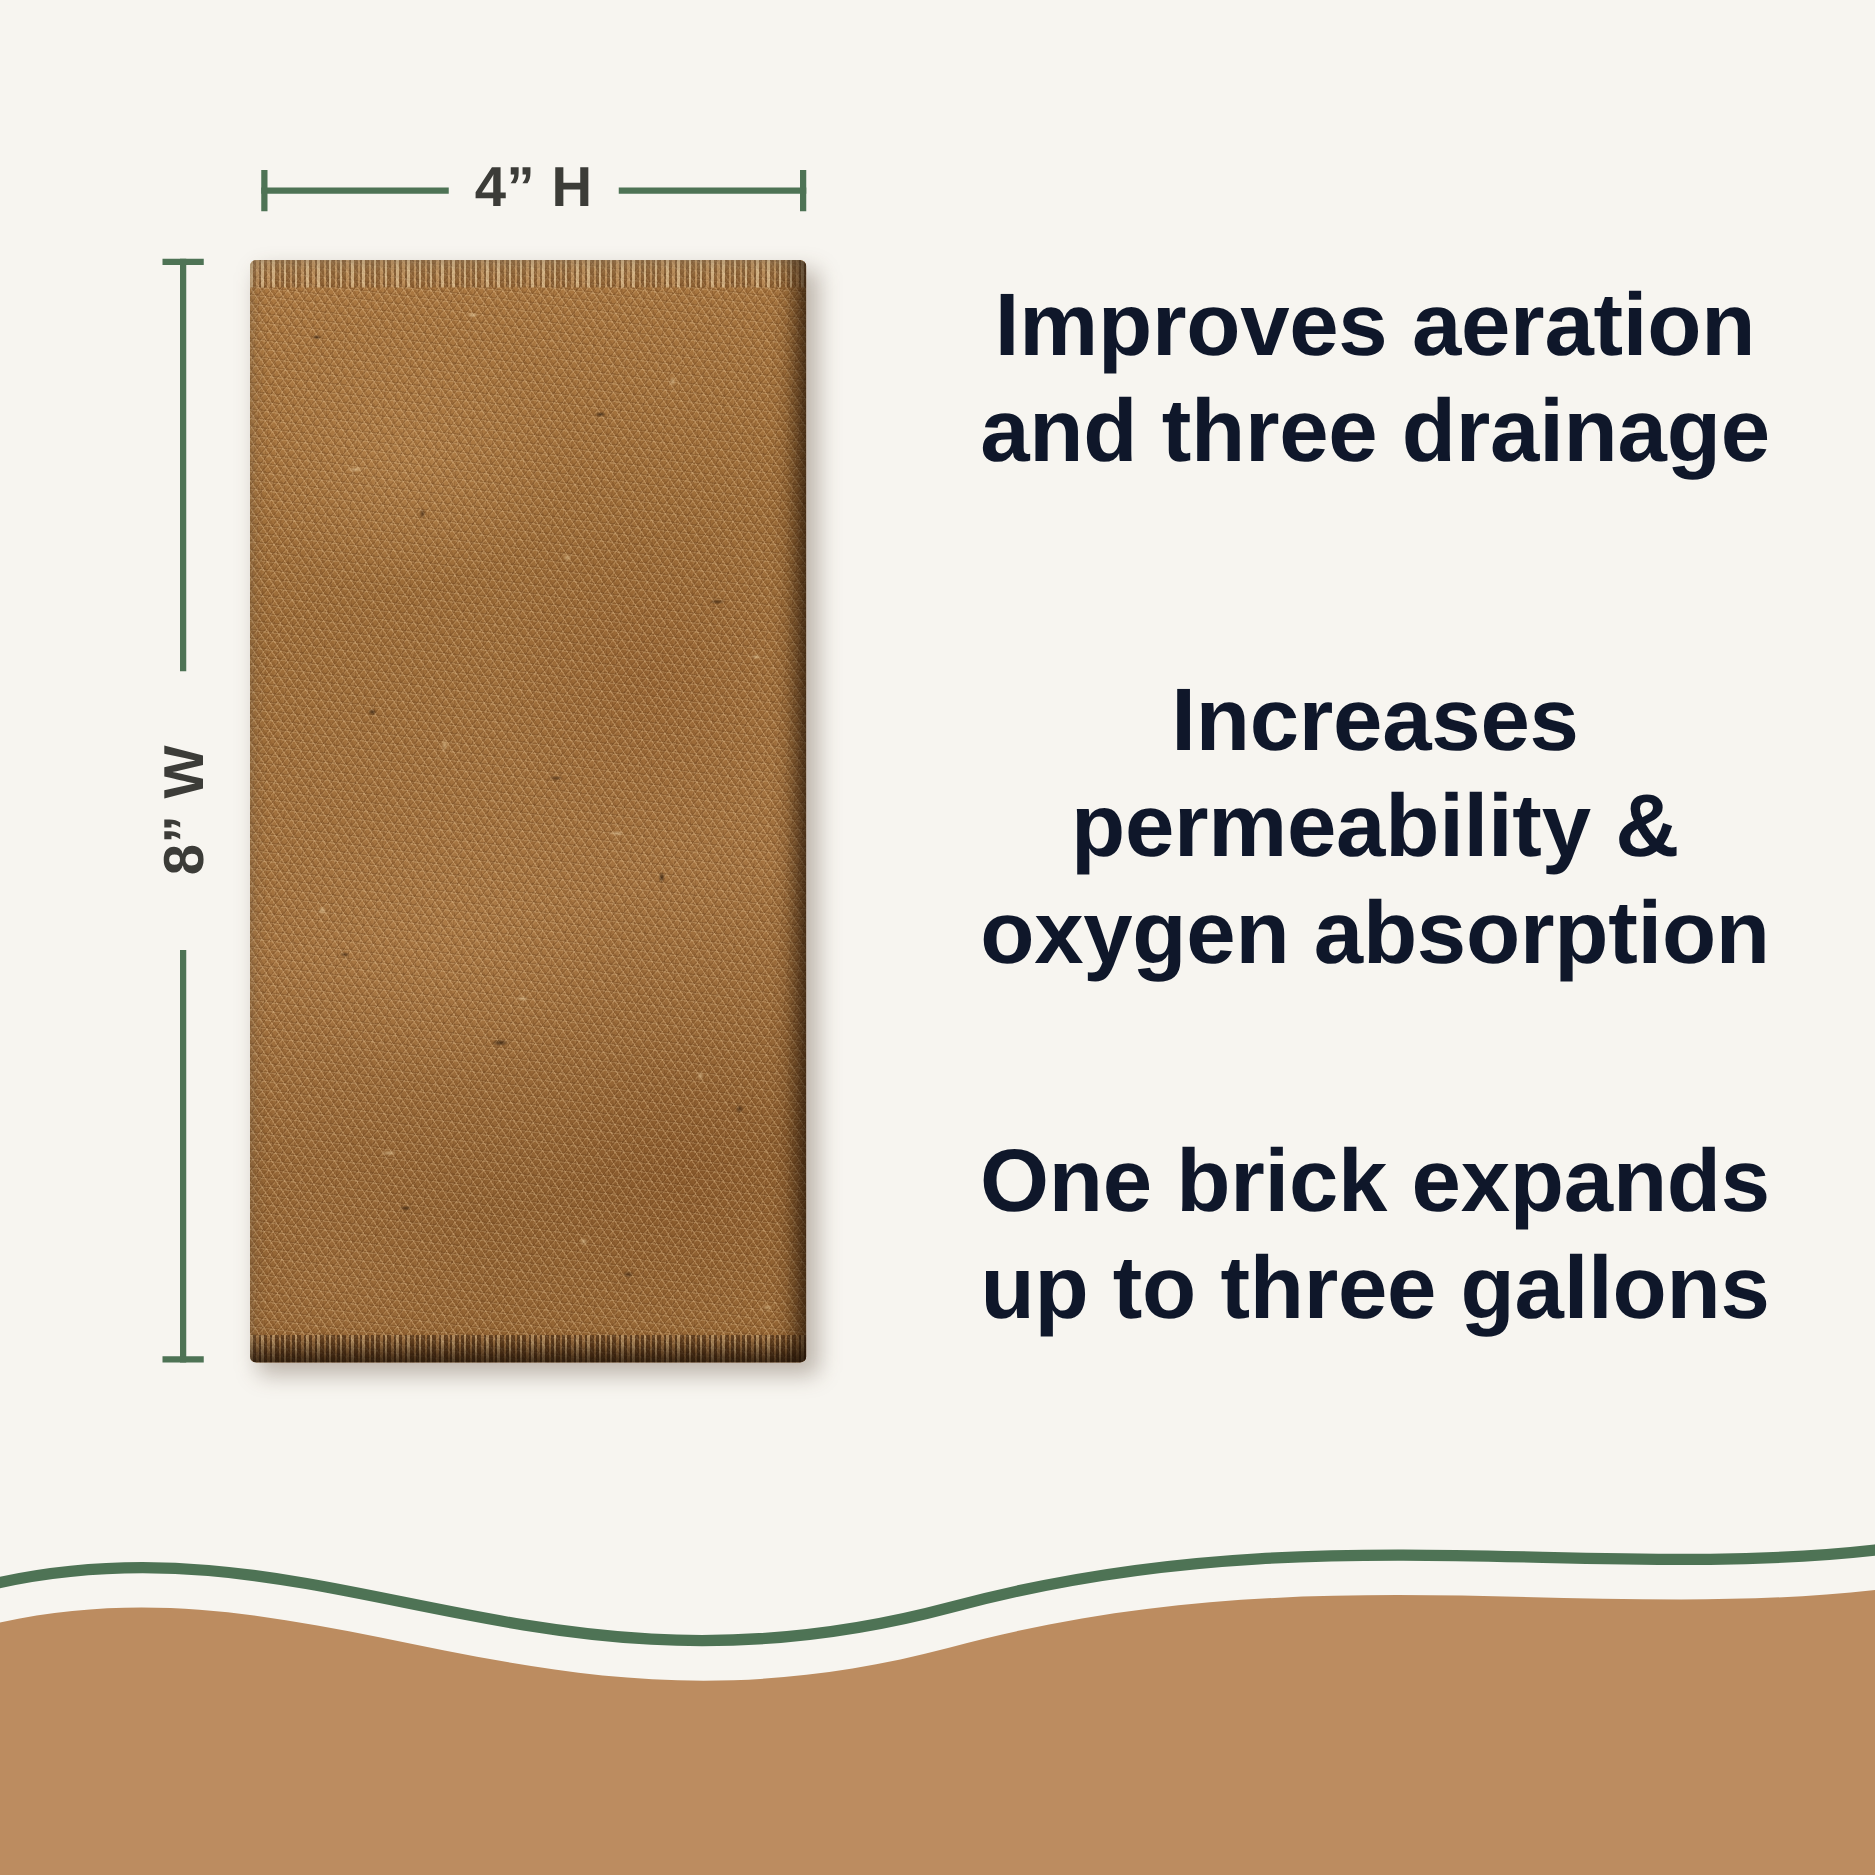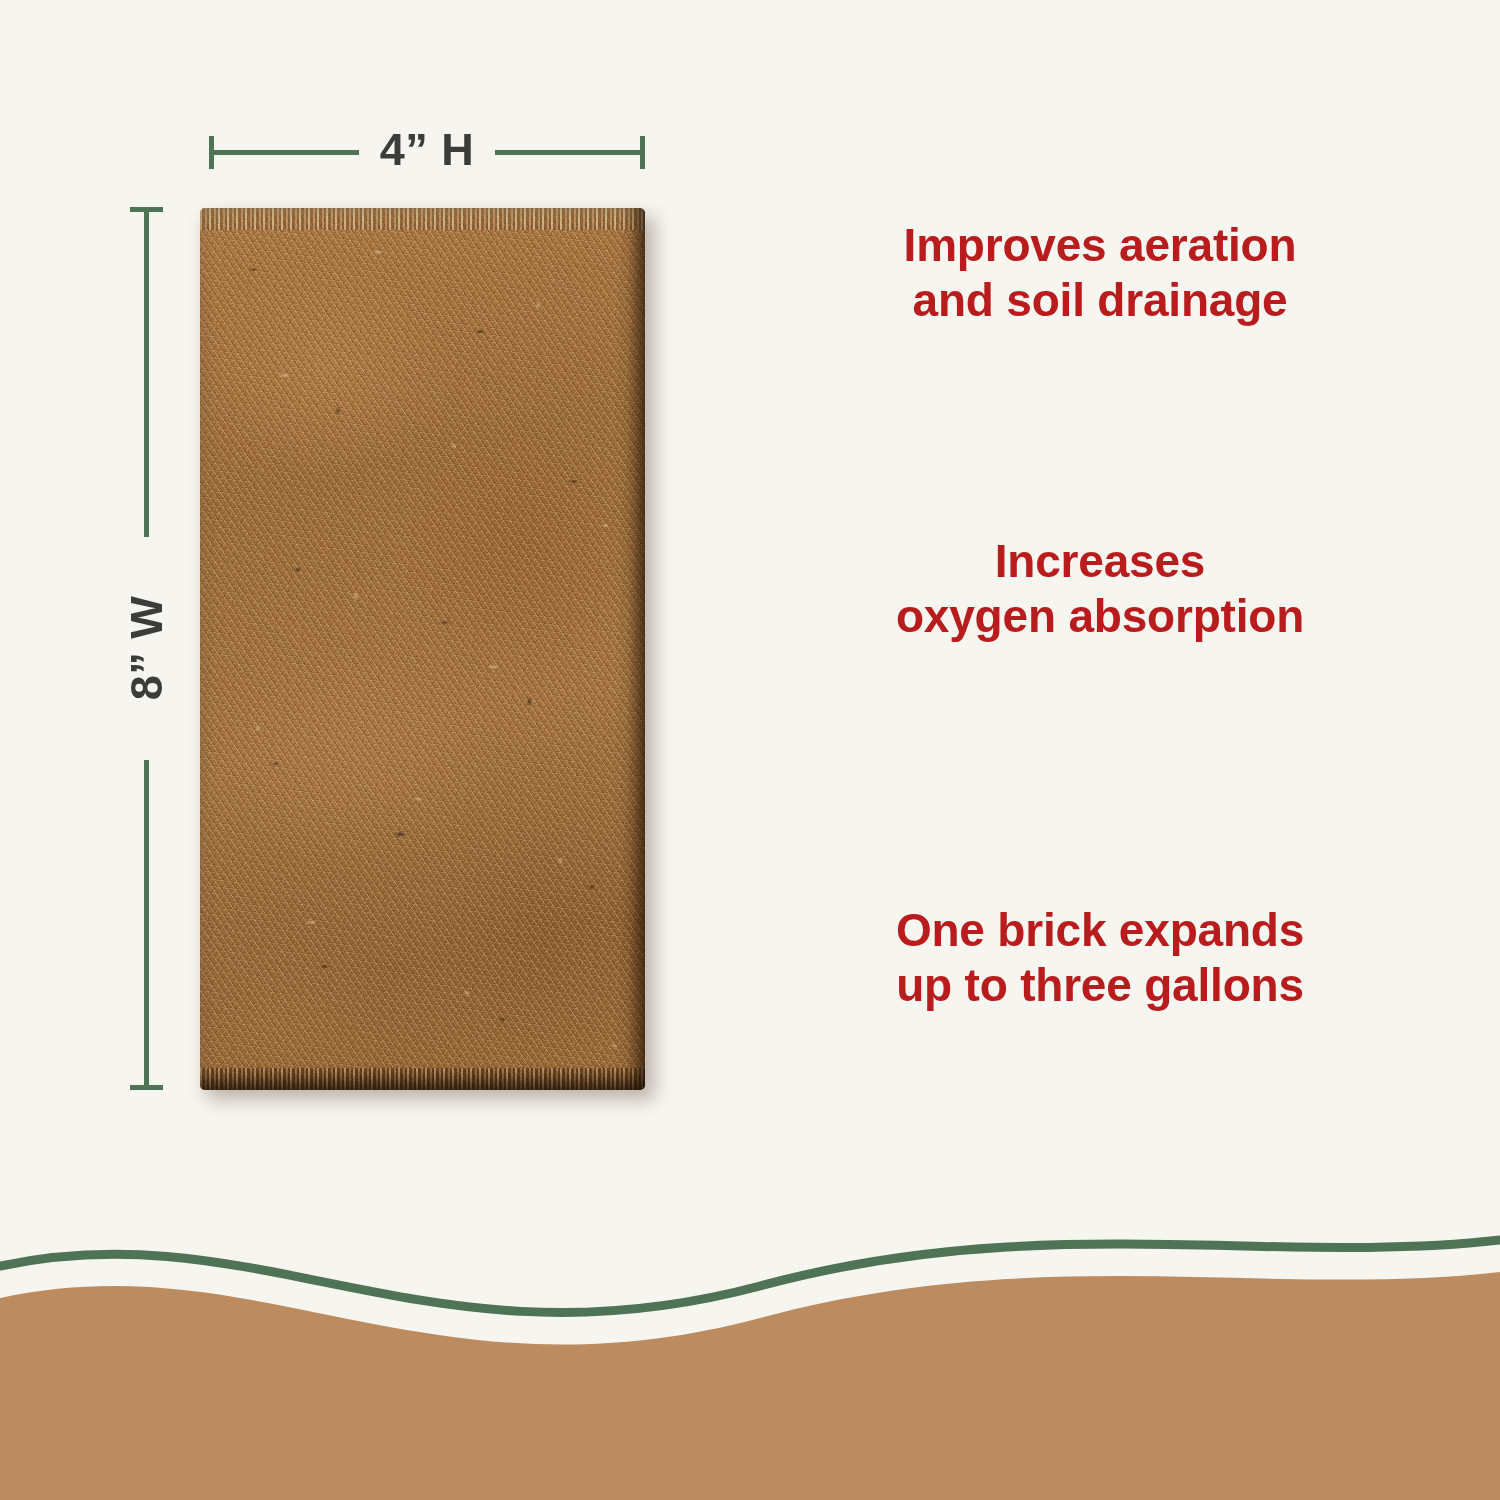--- a/index.html
+++ b/index.html
@@ -183,22 +183,22 @@
   .features {
     position:absolute;
     left:700px; top:0;
     width:800px; height:1180px;
   }
 
   .feature {
     position:absolute;
     left:0; width:800px;
     text-align:center;
-    color:#b91c1c;
-    font-size:46px;
+    color:#0f172a;
+    font-size:71px;
     font-weight:bold;
     line-height:1.20;
     letter-spacing:-.2px;
   }
 
   .feature-1 { top:218px; }
   .feature-2 { top:534px; }
   .feature-3 { top:903px;text-align:center; }
 
   .feature .ln { display:block; }
@@ -235,25 +235,26 @@
     <div class="dim-v-bottom dim-green"></div>
     <div class="dim-cap-t dim-green"></div>
     <div class="dim-cap-b dim-green"></div>
     <div class="dim-v-label">8” W</div>
   </div>
 
   <div class="features">
 
     <div class="feature feature-1">
       <span class="ln">Improves aeration</span>
-      <span class="ln">and soil drainage</span>
+      <span class="ln">and three drainage</span>
     </div>
 
     <div class="feature feature-2">
       <span class="ln">Increases</span>
+      <span class="ln">permeability &amp;</span>
       <span class="ln">oxygen absorption</span>
     </div>
 
     <div class="feature feature-3">
       <span class="ln">One brick expands</span>
       <span class="ln">up to three gallons</span>
     </div>
   </div>
 
   <svg class="wave" viewBox="0 0 1500 330" preserveAspectRatio="none">

